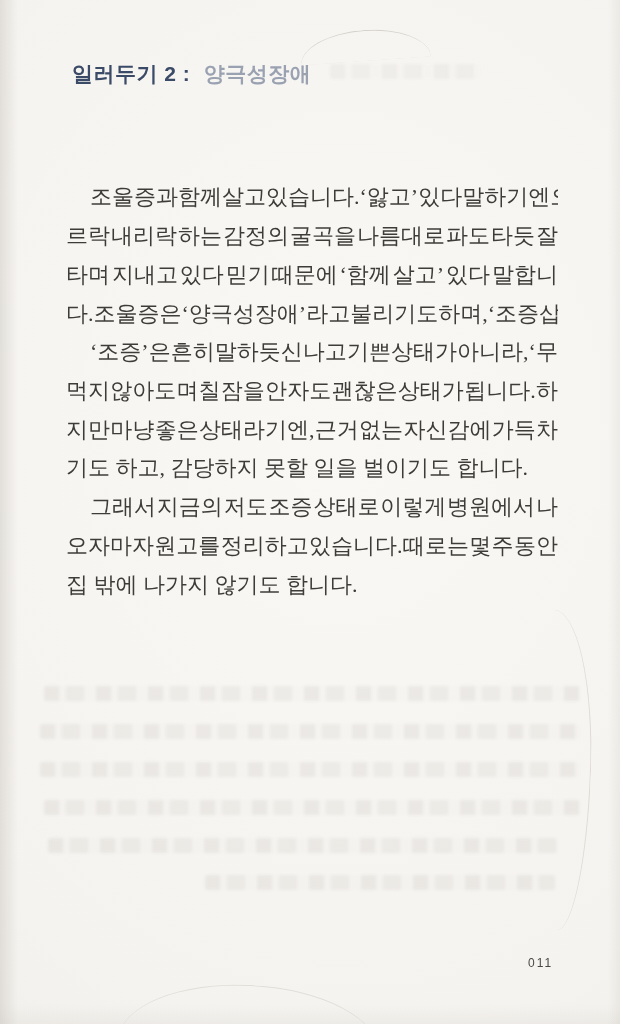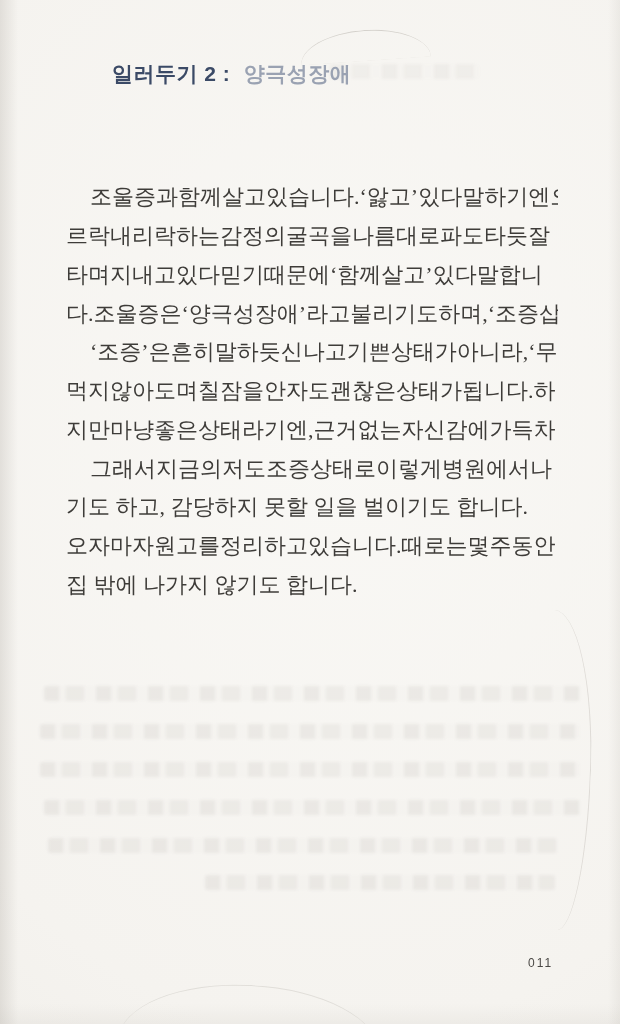--- a/index.html
+++ b/index.html
@@ -26,21 +26,20 @@
     left: 72px;
     top: 60px;
     font-family: "Liberation Sans", sans-serif;
     font-size: 21px;
     letter-spacing: 0.5px;
     white-space: nowrap;
   }
   .header .label {
     font-weight: bold;
     color: #3b4a66;
-    margin-left: 40px;
   }
   .header .title {
     font-weight: bold;
     color: #9aa2b2;
     margin-left: 7px;
   }
 
   
   .bodytext {
     position: absolute;
@@ -48,20 +47,21 @@
     top: 178px;
     width: 492px;
     font-size: 22px;
     color: #3e3c39;
     text-rendering: optimizeLegibility;
   }
   .line {
     height: 38.75px;
     display: flex;
     align-items: center;
+    justify-content: space-between;
     white-space: nowrap;
     overflow: hidden;
   }
   .line.indent { padding-left: 24px; }
   .line.lastline {
     display: block;
     line-height: 38.75px;
     justify-content: flex-start;
   }
   .line span { display: inline-block; }
@@ -209,31 +209,31 @@
         <span>지만</span>
         <span>마냥</span>
         <span>좋은</span>
         <span>상태라기엔,</span>
         <span>근거</span>
         <span>없는</span>
         <span>자신감에</span>
         <span>가득</span>
         <span>차</span>
       </div>
+      <div class="line lastline">기도 하고, 감당하지 못할 일을 벌이기도 합니다.</div>
       <div class="line indent">
         <span>그래서</span>
         <span>지금의</span>
         <span>저도</span>
         <span>조증</span>
         <span>상태로</span>
         <span>이렇게</span>
         <span>병원에서</span>
         <span>나</span>
       </div>
-      <div class="line lastline">기도 하고, 감당하지 못할 일을 벌이기도 합니다.</div>
       <div class="line">
         <span>오자마자</span>
         <span>원고를</span>
         <span>정리하고</span>
         <span>있습니다.</span>
         <span>때로는</span>
         <span>몇</span>
         <span>주</span>
         <span>동안</span>
       </div>

